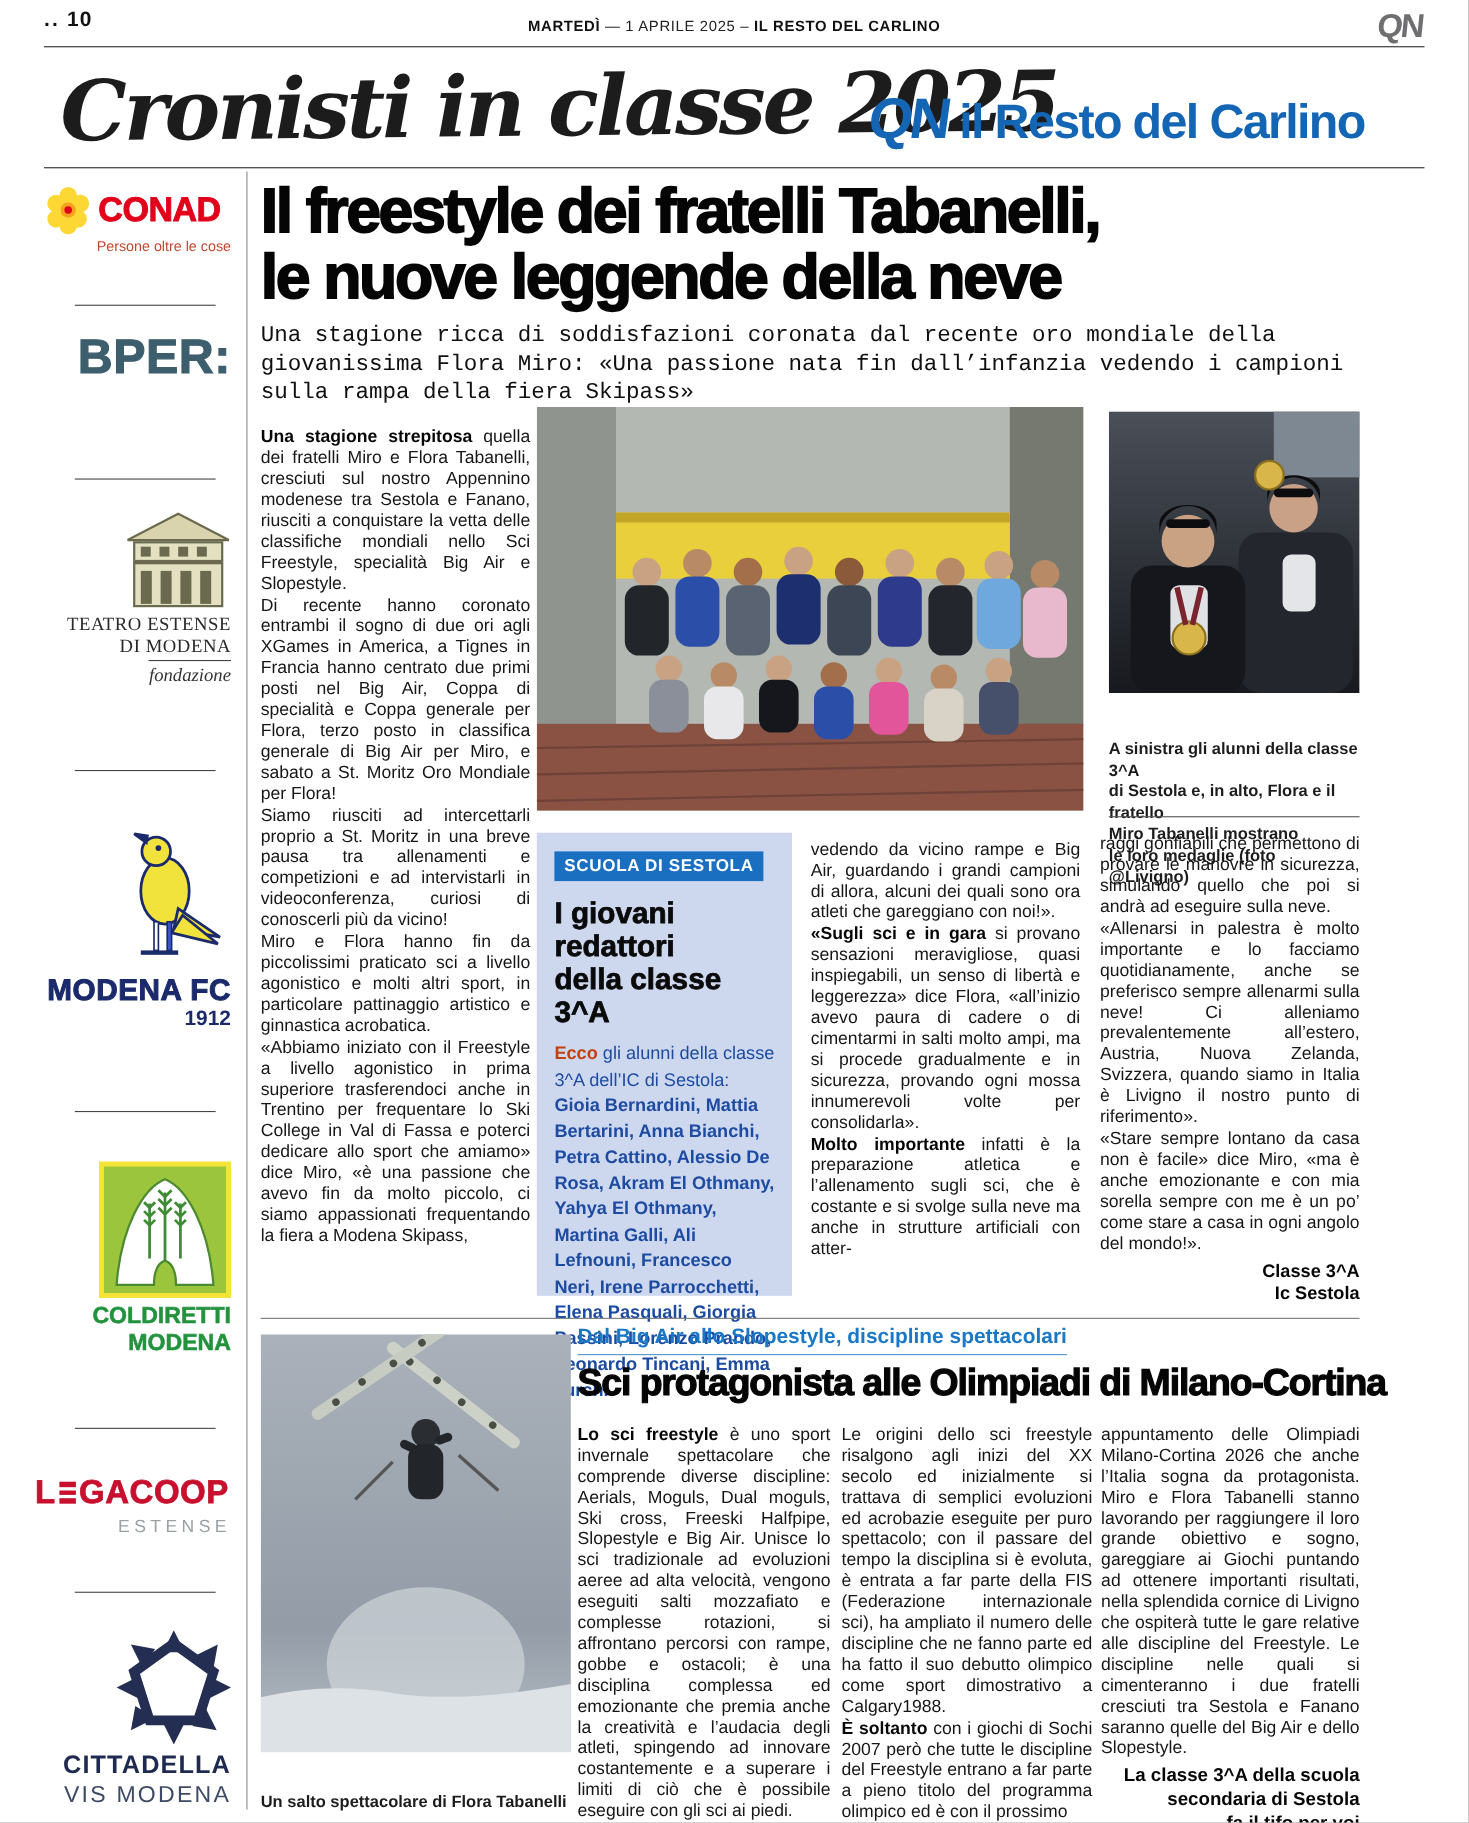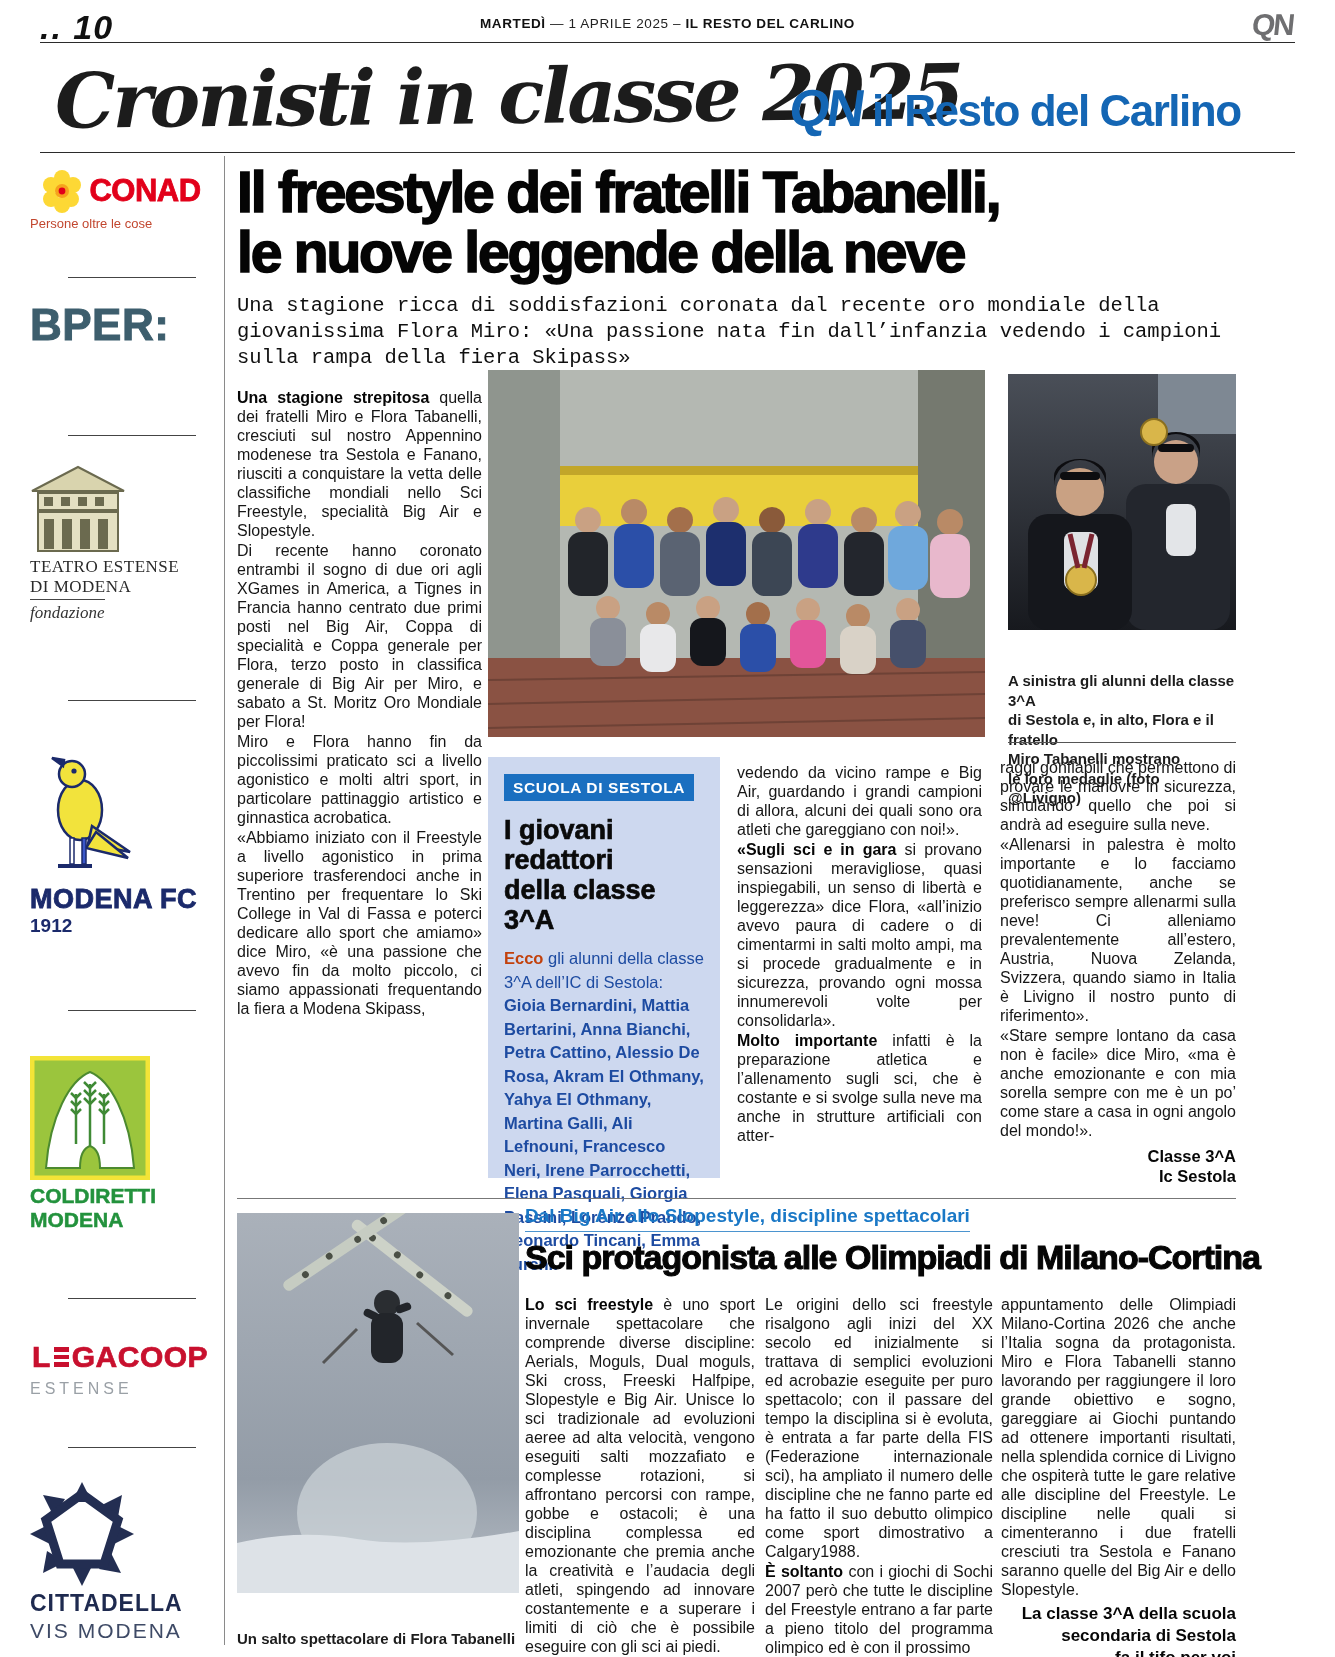--- a/index.html
+++ b/index.html
@@ -3,21 +3,21 @@
 <meta charset="utf-8">
 <style>
   html,body{margin:0;padding:0;background:#9b9b9b;}
   .page{position:relative;width:1335px;height:1657px;margin:0 auto;background:#ffffff;
         font-family:"Liberation Sans",sans-serif;color:#141414;overflow:hidden;}
   .abs{position:absolute;}
   .rule{background:#2b2b2b;height:1px;}
   .vrule{background:#8a8a8a;width:1px;}
 
   
-  .pagenum{font-size:34px;font-weight:bold;letter-spacing:1px;color:#111;font-style:italic;}
+  .pagenum{font-size:19px;font-weight:bold;letter-spacing:1px;color:#111;}
   .pagenum .dots{font-weight:bold;color:#111;letter-spacing:2px;}
   .dateline{font-size:13.5px;letter-spacing:.6px;color:#222;text-align:center;width:100%;}
   .dateline b{color:#111;}
   .qn-gray{font-size:30px;font-weight:bold;color:#6f6f71;transform:skewX(-6deg);letter-spacing:-2px;}
 
   
   .script-title{font-family:"DejaVu Serif",serif;font-style:italic;font-weight:bold;
                 font-size:76px;letter-spacing:-3px;color:#1c1c1c;transform:rotate(-.6deg);white-space:nowrap;}
   .brand{white-space:nowrap;}
   .brand .qn{font-size:52px;font-weight:bold;color:#1466b4;transform:skewX(-8deg);display:inline-block;letter-spacing:-3px;}
@@ -41,21 +41,21 @@
   
   .schoolbox{background:#cdd8ef;}
   .badge{display:inline-block;background:#1a6fc0;color:#ffffff;font-weight:bold;font-size:15.5px;
          letter-spacing:.6px;padding:5px 9px 4px 9px;}
   .boxtitle{font-size:27px;line-height:30px;font-weight:bold;color:#0a0a0a;-webkit-text-stroke:.7px #0a0a0a;white-space:pre-line;}
   .boxbody{font-size:16.5px;line-height:23.5px;color:#1d4ba1;font-weight:500;}
   .boxbody b{color:#c2410c;}
   .boxnames{font-weight:bold;}
 
   
-  .sb-center{text-align:left;width:180px;left:30px;}
+  .sb-center{text-align:right;width:180px;left:30px;}
   .conad-name{font-size:31px;font-weight:bold;color:#e2001a;letter-spacing:-.5px;-webkit-text-stroke:.8px #e2001a;}
   .conad-tag{font-size:13px;color:#c2472f;margin-top:2px;}
   .bper{font-size:44px;font-weight:bold;color:#3d5e6d;letter-spacing:.5px;-webkit-text-stroke:1px #3d5e6d;}
   .teatro-t{font-family:"Liberation Serif",serif;font-size:17px;letter-spacing:.5px;color:#2a2a2a;line-height:20px;}
   .teatro-f{font-family:"Liberation Serif",serif;font-style:italic;font-size:17px;color:#333;border-top:1px solid #444;
             display:inline-block;padding-top:3px;margin-top:2px;}
   .mfc{font-size:27px;font-weight:bold;color:#1b2a6b;letter-spacing:.5px;-webkit-text-stroke:.9px #1b2a6b;}
   .mfc-year{font-size:19px;font-weight:bold;color:#1b2a6b;}
   .cold{font-size:21px;font-weight:bold;color:#23923d;line-height:24px;-webkit-text-stroke:.5px #23923d;}
   .lega{display:flex;align-items:center;justify-content:center;gap:2px;}
@@ -205,20 +205,21 @@
     <div class="citta2">VIS MODENA</div>
   </div>
 
   <div class="abs h1" style="left:237px;top:162px;width:1000px;">Il freestyle dei fratelli Tabanelli,
 le nuove leggende della neve</div>
   <div class="abs deck" style="left:237px;top:293px;width:990px;">Una stagione ricca di soddisfazioni coronata dal recente oro mondiale della giovanissima Flora Miro: «Una passione nata fin dall’infanzia vedendo i campioni sulla rampa della fiera Skipass»</div>
 
   <div class="abs col" style="left:237px;top:388px;width:245px;">
     <p><b>Una stagione strepitosa</b><span> quella dei fratelli Miro e Flora Tabanelli, cresciuti sul nostro Appennino modenese tra Sestola e Fanano, riusciti a conquistare la vetta delle classifiche mondiali nello Sci Freestyle, specialità Big Air e Slopestyle.</span></p>
     <p><span>Di recente hanno coronato entrambi il sogno di due ori agli XGames in America, a Tignes in Francia hanno centrato due primi posti nel Big Air, Coppa di specialità e Coppa generale per Flora, terzo posto in classifica generale di Big Air per Miro, e sabato a St. Moritz Oro Mondiale per Flora!</span></p>
+    <p><span>Siamo riusciti ad intercettarli proprio a St. Moritz in una breve pausa tra allenamenti e competizioni e ad intervistarli in videoconferenza, curiosi di conoscerli più da vicino!</span></p>
     <p><span>Miro e Flora hanno fin da piccolissimi praticato sci a livello agonistico e molti altri sport, in particolare pattinaggio artistico e ginnastica acrobatica.</span></p>
     <p><span>«Abbiamo iniziato con il Freestyle a livello agonistico in prima superiore trasferendoci anche in Trentino per frequentare lo Ski College in Val di Fassa e poterci dedicare allo sport che amiamo» dice Miro, «è una passione che avevo fin da molto piccolo, ci siamo appassionati frequentando la fiera a Modena Skipass,</span></p>
   </div>
 
   <div class="abs" style="left:488px;top:370px;">
     <svg class="photo" width="497" height="367" viewBox="0 0 497 367">
       <rect width="497" height="367" fill="#b4b8b2"></rect>
       <rect width="72" height="290" fill="#8f958e"></rect>
       <rect x="430" width="67" height="290" fill="#75796f"></rect>
       <rect x="72" y="96" width="358" height="60" fill="#e9cf3b"></rect>

